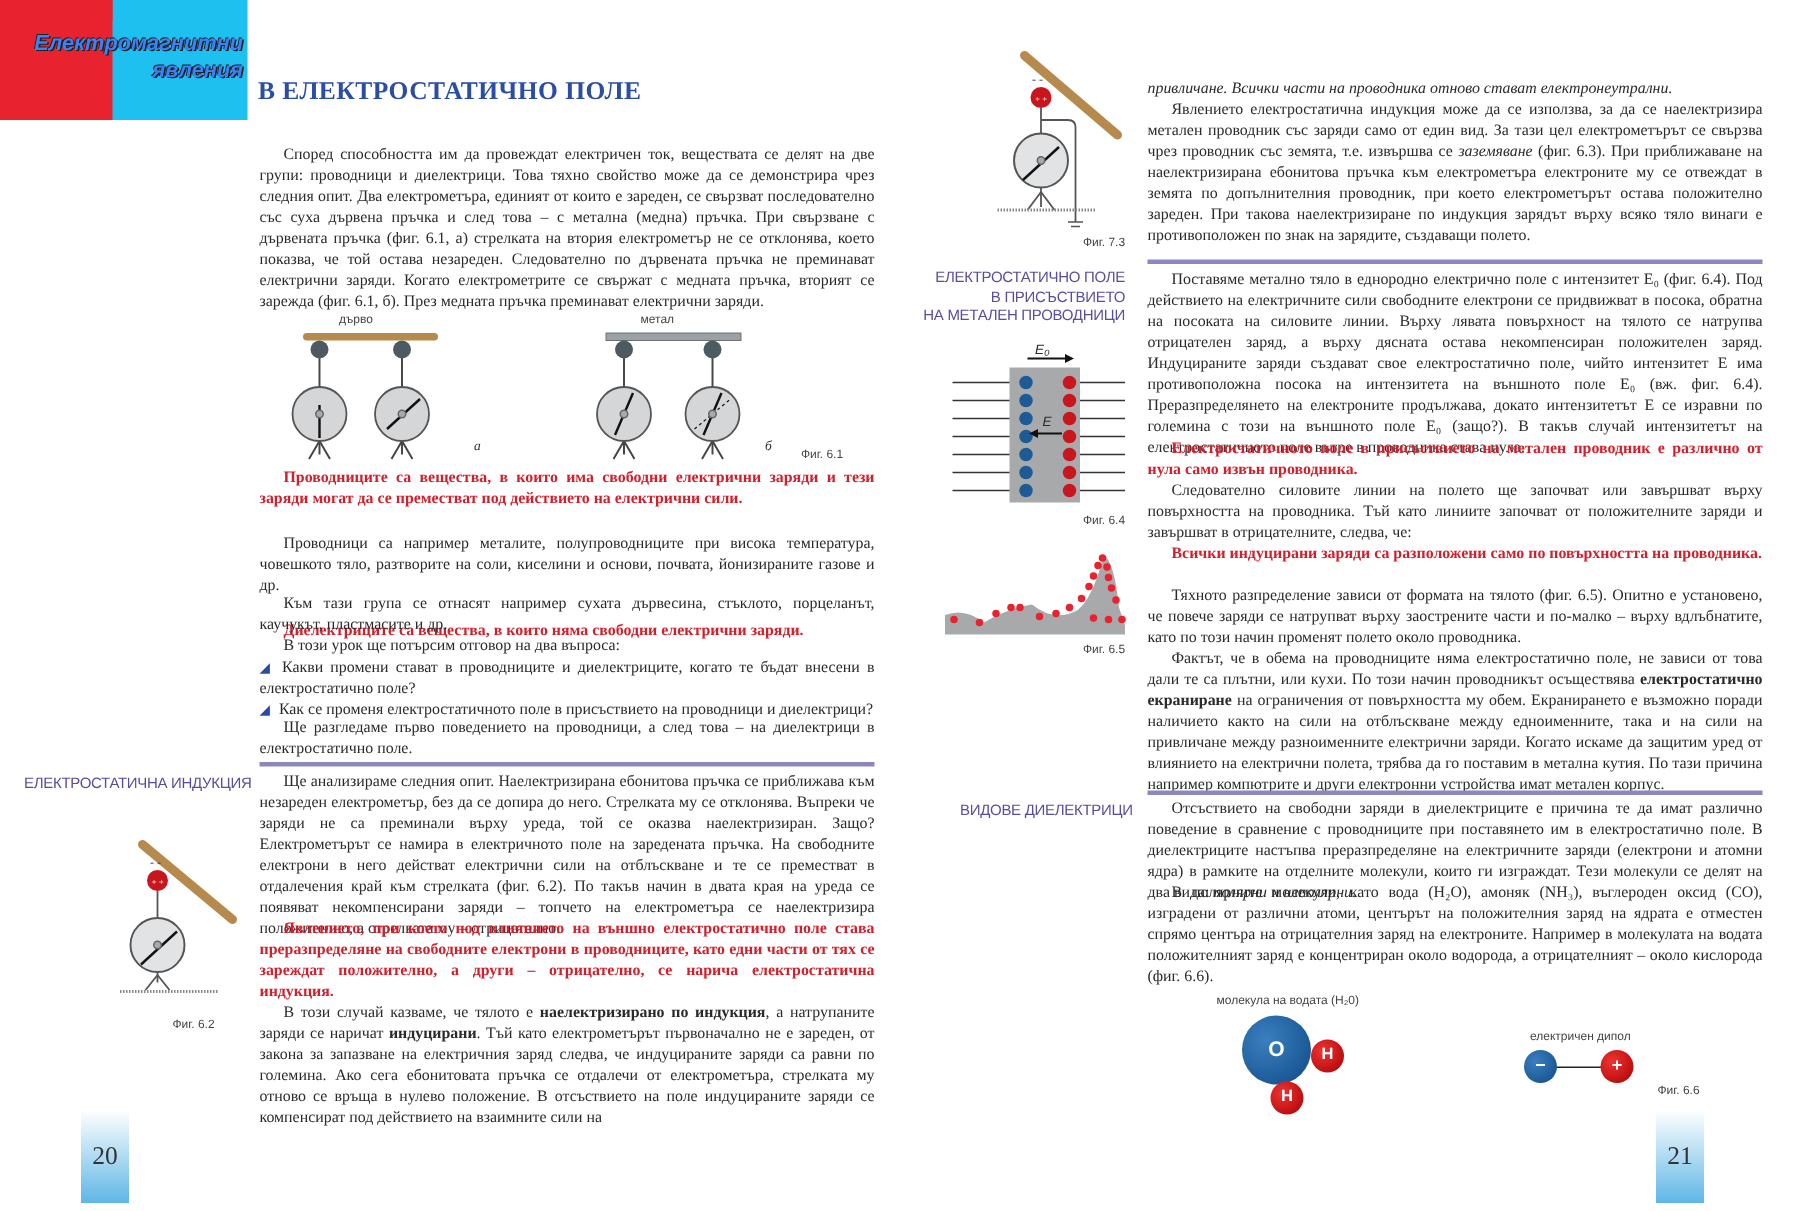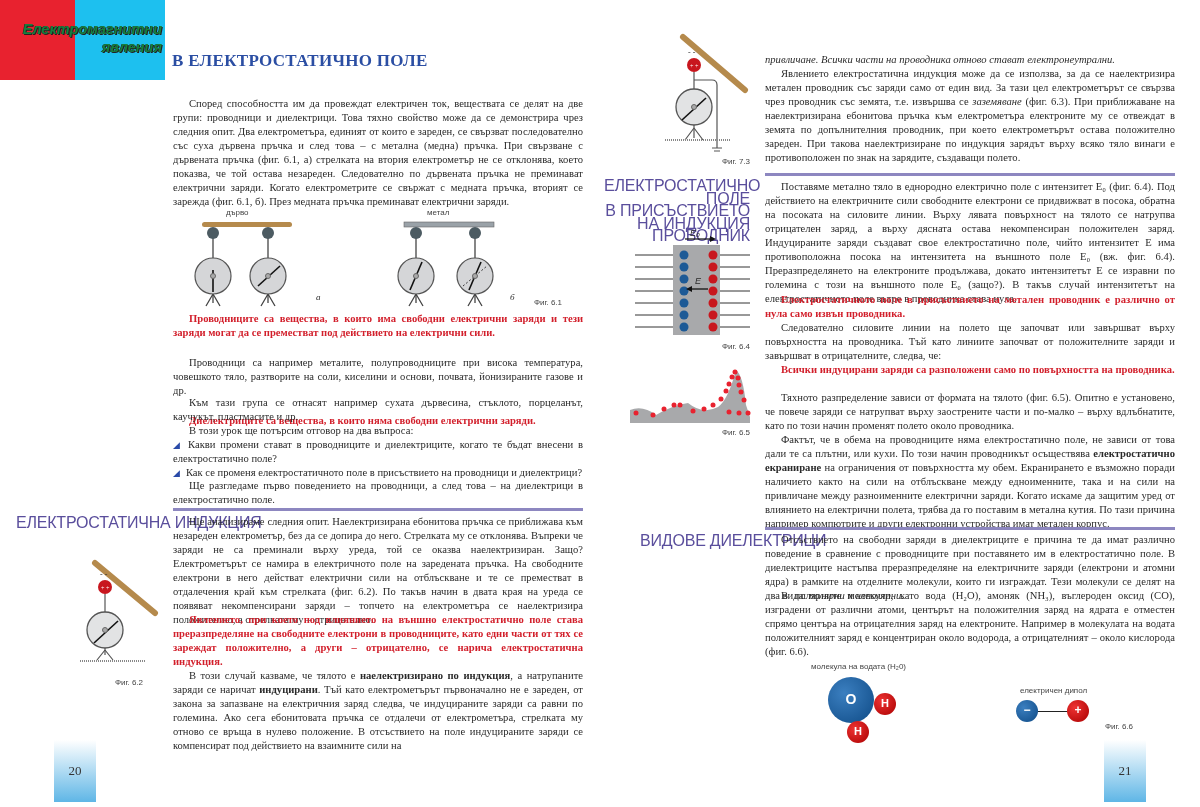--- a/index.html
+++ b/index.html
@@ -3,32 +3,32 @@
 <meta charset="utf-8">
 <style>
   html, body { margin:0; padding:0; }
   body { width:1200px; height:807px; position:relative; overflow:hidden; background:#fff;
          font-family:"Liberation Serif", serif; color:#2a2a2a; }
   .abs { position:absolute; }
   .para { font-size:10.6px; line-height:14.05px; text-align:justify; margin:0; }
   .ind { text-indent:16px; }
   .red { color:#d21f2b; font-weight:bold; }
   .bullet::before { content:"\25E2"; color:#2a4aa8; font-size:9px; margin-right:6px; }
-  .side { font-family:"Liberation Sans", sans-serif; color:#5a4e9c; font-size:16px; line-height:12.5px; letter-spacing:-0.2px; }
+  .side { font-family:"Liberation Sans", sans-serif; color:#5a4e9c; font-size:10px; line-height:12.5px; letter-spacing:-0.2px; }
   .rule { position:absolute; height:3px; background:#8d87c0; }
   .cap { font-family:"Liberation Sans", sans-serif; font-size:8px; color:#444; }
-  .pgnum { position:absolute; width:42px; height:62px; background:linear-gradient(#ffffff, #5fb6e6);
-           font-size:13px; text-align:center; line-height:62px; color:#333; }
+  .pgnum { position:absolute; width:32px; height:62px; background:linear-gradient(#ffffff, #5fb6e6);
+           font-size:17px; text-align:center; line-height:62px; color:#333; }
   
   .badge-red { position:absolute; left:0; top:0; width:118px; height:80px; background:#e8222f; }
   .badge-blue { position:absolute; left:75px; top:0; width:90px; height:80px; background:#1dc0ef; }
   .badge-notch { position:absolute; left:0; top:0; width:75px; height:14px; background:#e8222f; }
   .badge-text { position:absolute; left:4px; top:20px; width:158px; text-align:right;
                 font-family:"Liberation Sans", sans-serif; font-weight:bold; font-style:italic;
-                font-size:14.5px; line-height:18px; color:#15803d; text-shadow:1px 1px 0 #222, -0.5px -0.5px 0 #222; }
+                font-size:14.5px; line-height:18px; color:#3b82f6; text-shadow:1px 1px 0 #222, -0.5px -0.5px 0 #222; }
   .title { position:absolute; left:172px; top:52px; font-family:"Liberation Serif", serif; font-weight:bold;
            color:#2b4ea3; font-size:17px; line-height:18px; letter-spacing:0.3px; }
 </style>
 </head>
 <body>
 
 <div class="badge-red"></div>
 <div class="badge-blue"></div>
 <div class="badge-notch"></div>
 <div class="badge-text">
@@ -137,21 +137,21 @@
 <span class="cap abs" style="left:722px; top:157px;">Фиг. 7.3</span>
 
 <p class="para abs" style="left:765px; top:53px; width:410px;font-style:italic;">привличане. Всички части на проводника отново стават електронеутрални.</p>
 <p class="para ind abs" style="left:765px; top:67px; width:410px;"><span>Явлението електростатична индукция може да се използва, за да се наелектризира метален проводник със заряди само от един вид. За тази цел електрометърът се свързва чрез проводник със земята, т.е. извършва се </span><i>заземяване</i><span> (фиг. 6.3). При приближаване на наелектризирана ебонитова пръчка към електрометъра електроните му се отвеждат в земята по допълнителния проводник, при което електрометърът остава положително зареден. При такова наелектризиране по индукция зарядът върху всяко тяло винаги е противоположен по знак на зарядите, създаващи полето.</span></p>
 
 <div class="rule" style="left:765px; top:173px; width:410px;"></div>
 
 <div class="side abs" style="left:604px; top:180px; width:146px; text-align:right;">
   <div>ЕЛЕКТРОСТАТИЧНО ПОЛЕ</div>
   <div>В ПРИСЪСТВИЕТО</div>
-  <div>НА ИНДУКЦИЯ ПРОВОДНИК</div>
+  <div>НА МЕТАЛЕН ПРОВОДНИЦИ</div>
 </div>
 
 <svg class="abs" style="left:630px; top:225px;" width="125" height="115">
   <line x1="55" y1="14" x2="80" y2="14" stroke="#111" stroke-width="1.2"></line>
   <polygon points="80,11 86,14 80,17" fill="#111"></polygon>
   <rect x="43" y="20" width="47" height="90" fill="#a8a9ab"></rect>
   <g stroke="#333" stroke-width="1">
     <line x1="5" y1="30" x2="43" y2="30"></line>
       <line x1="5" y1="42" x2="43" y2="42"></line>
       <line x1="5" y1="54" x2="43" y2="54"></line>

